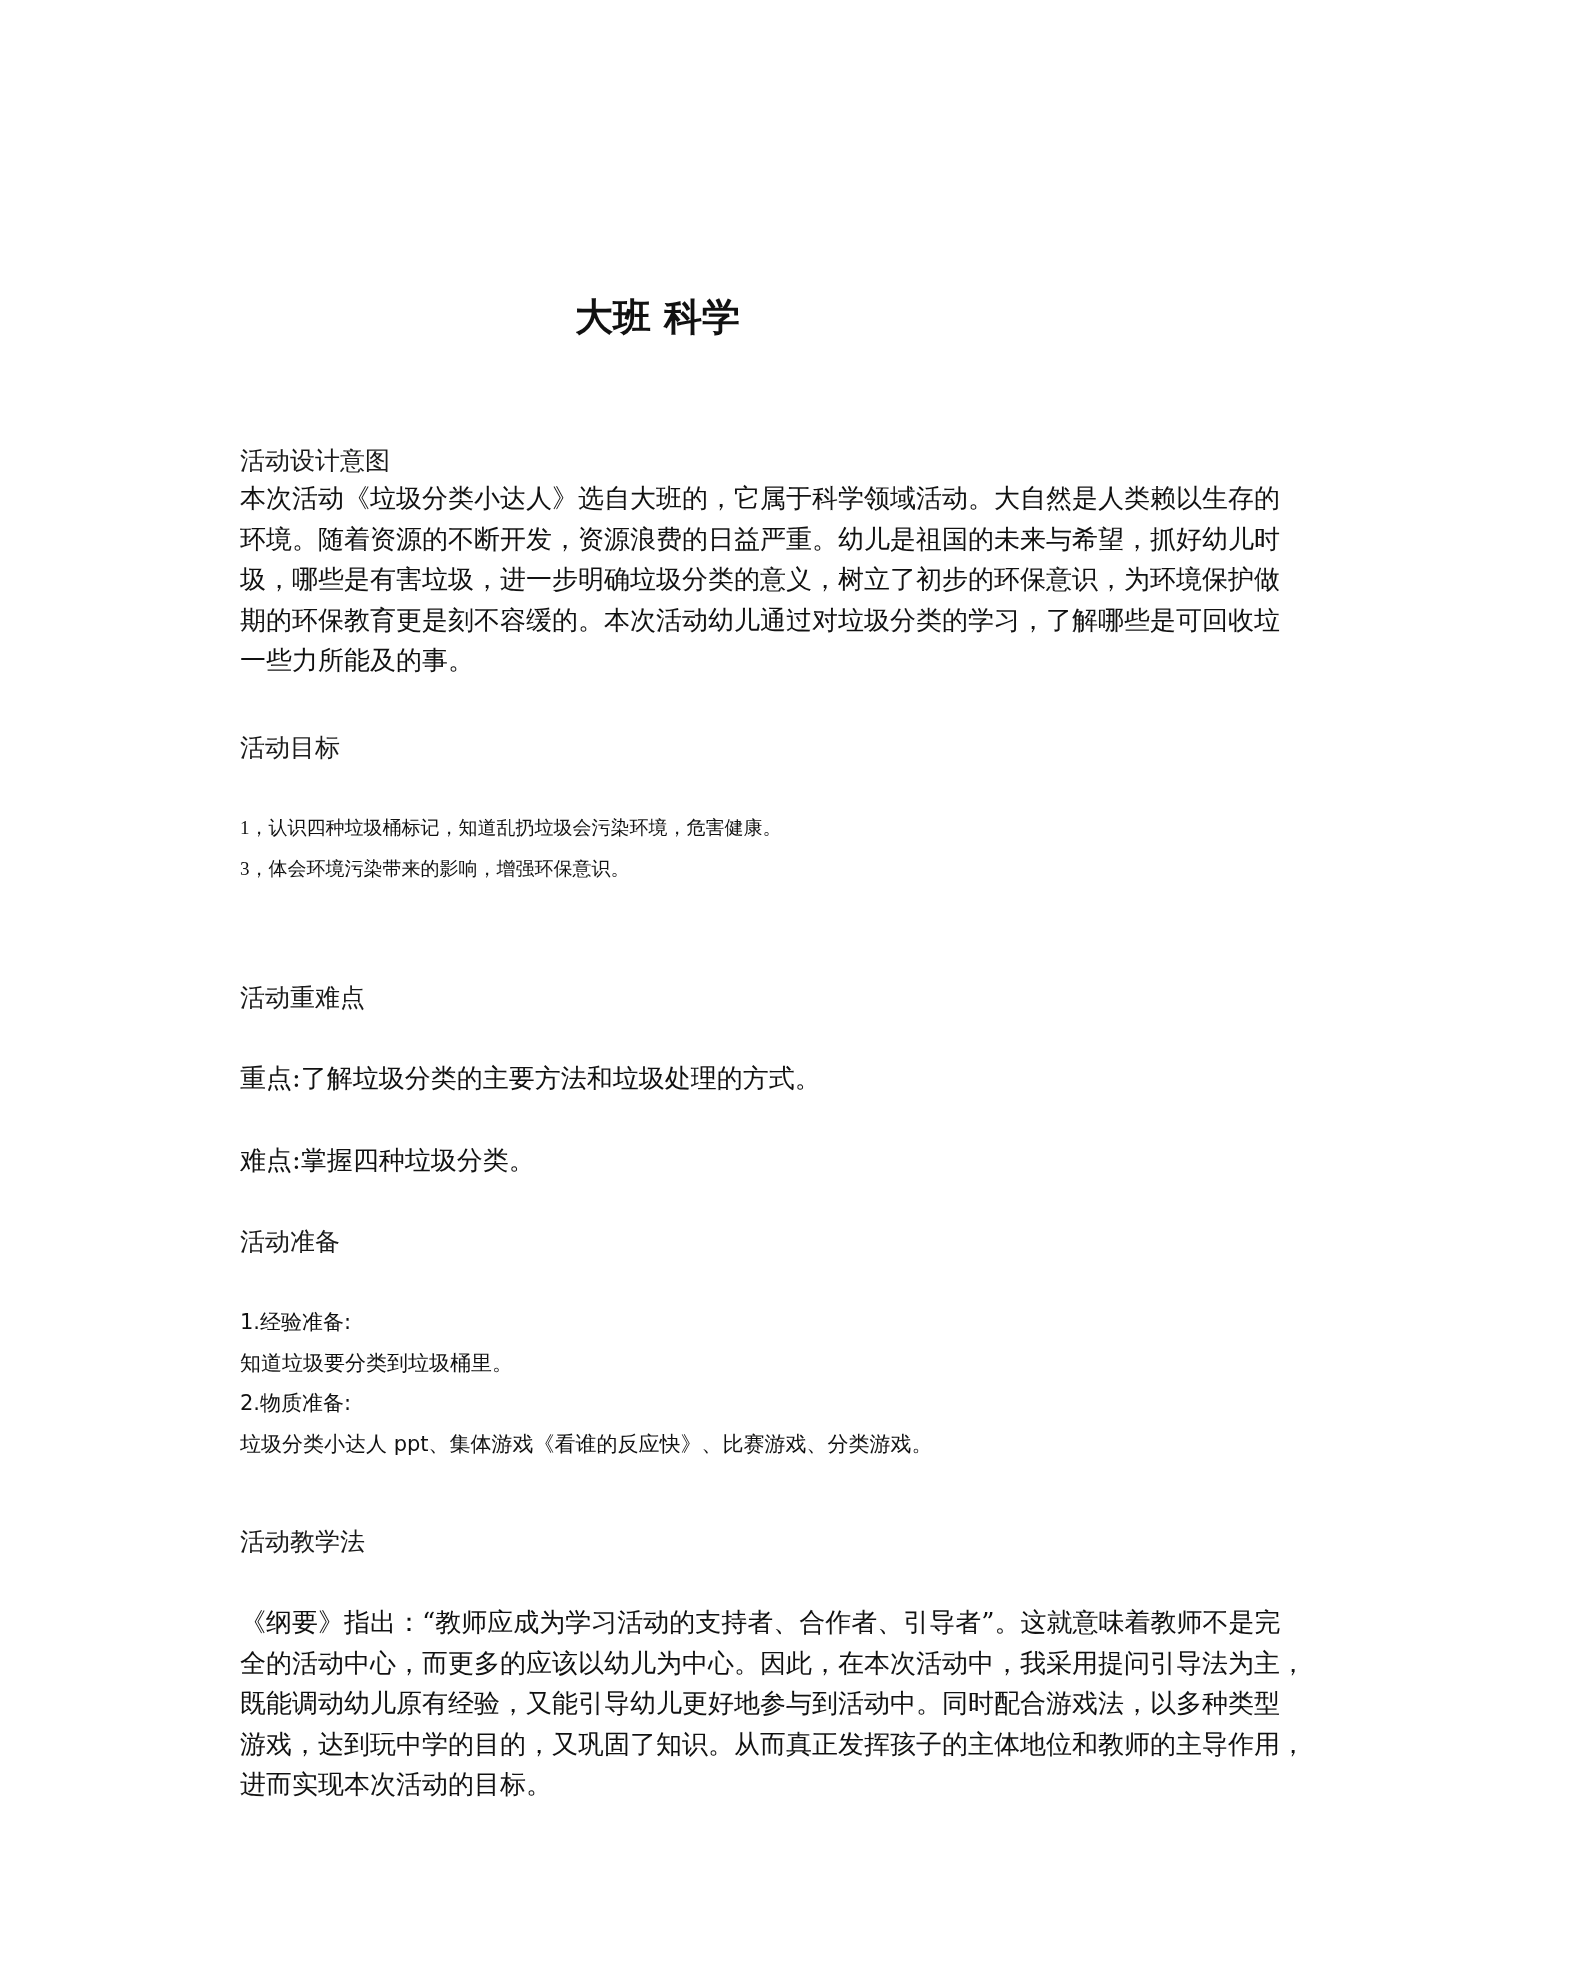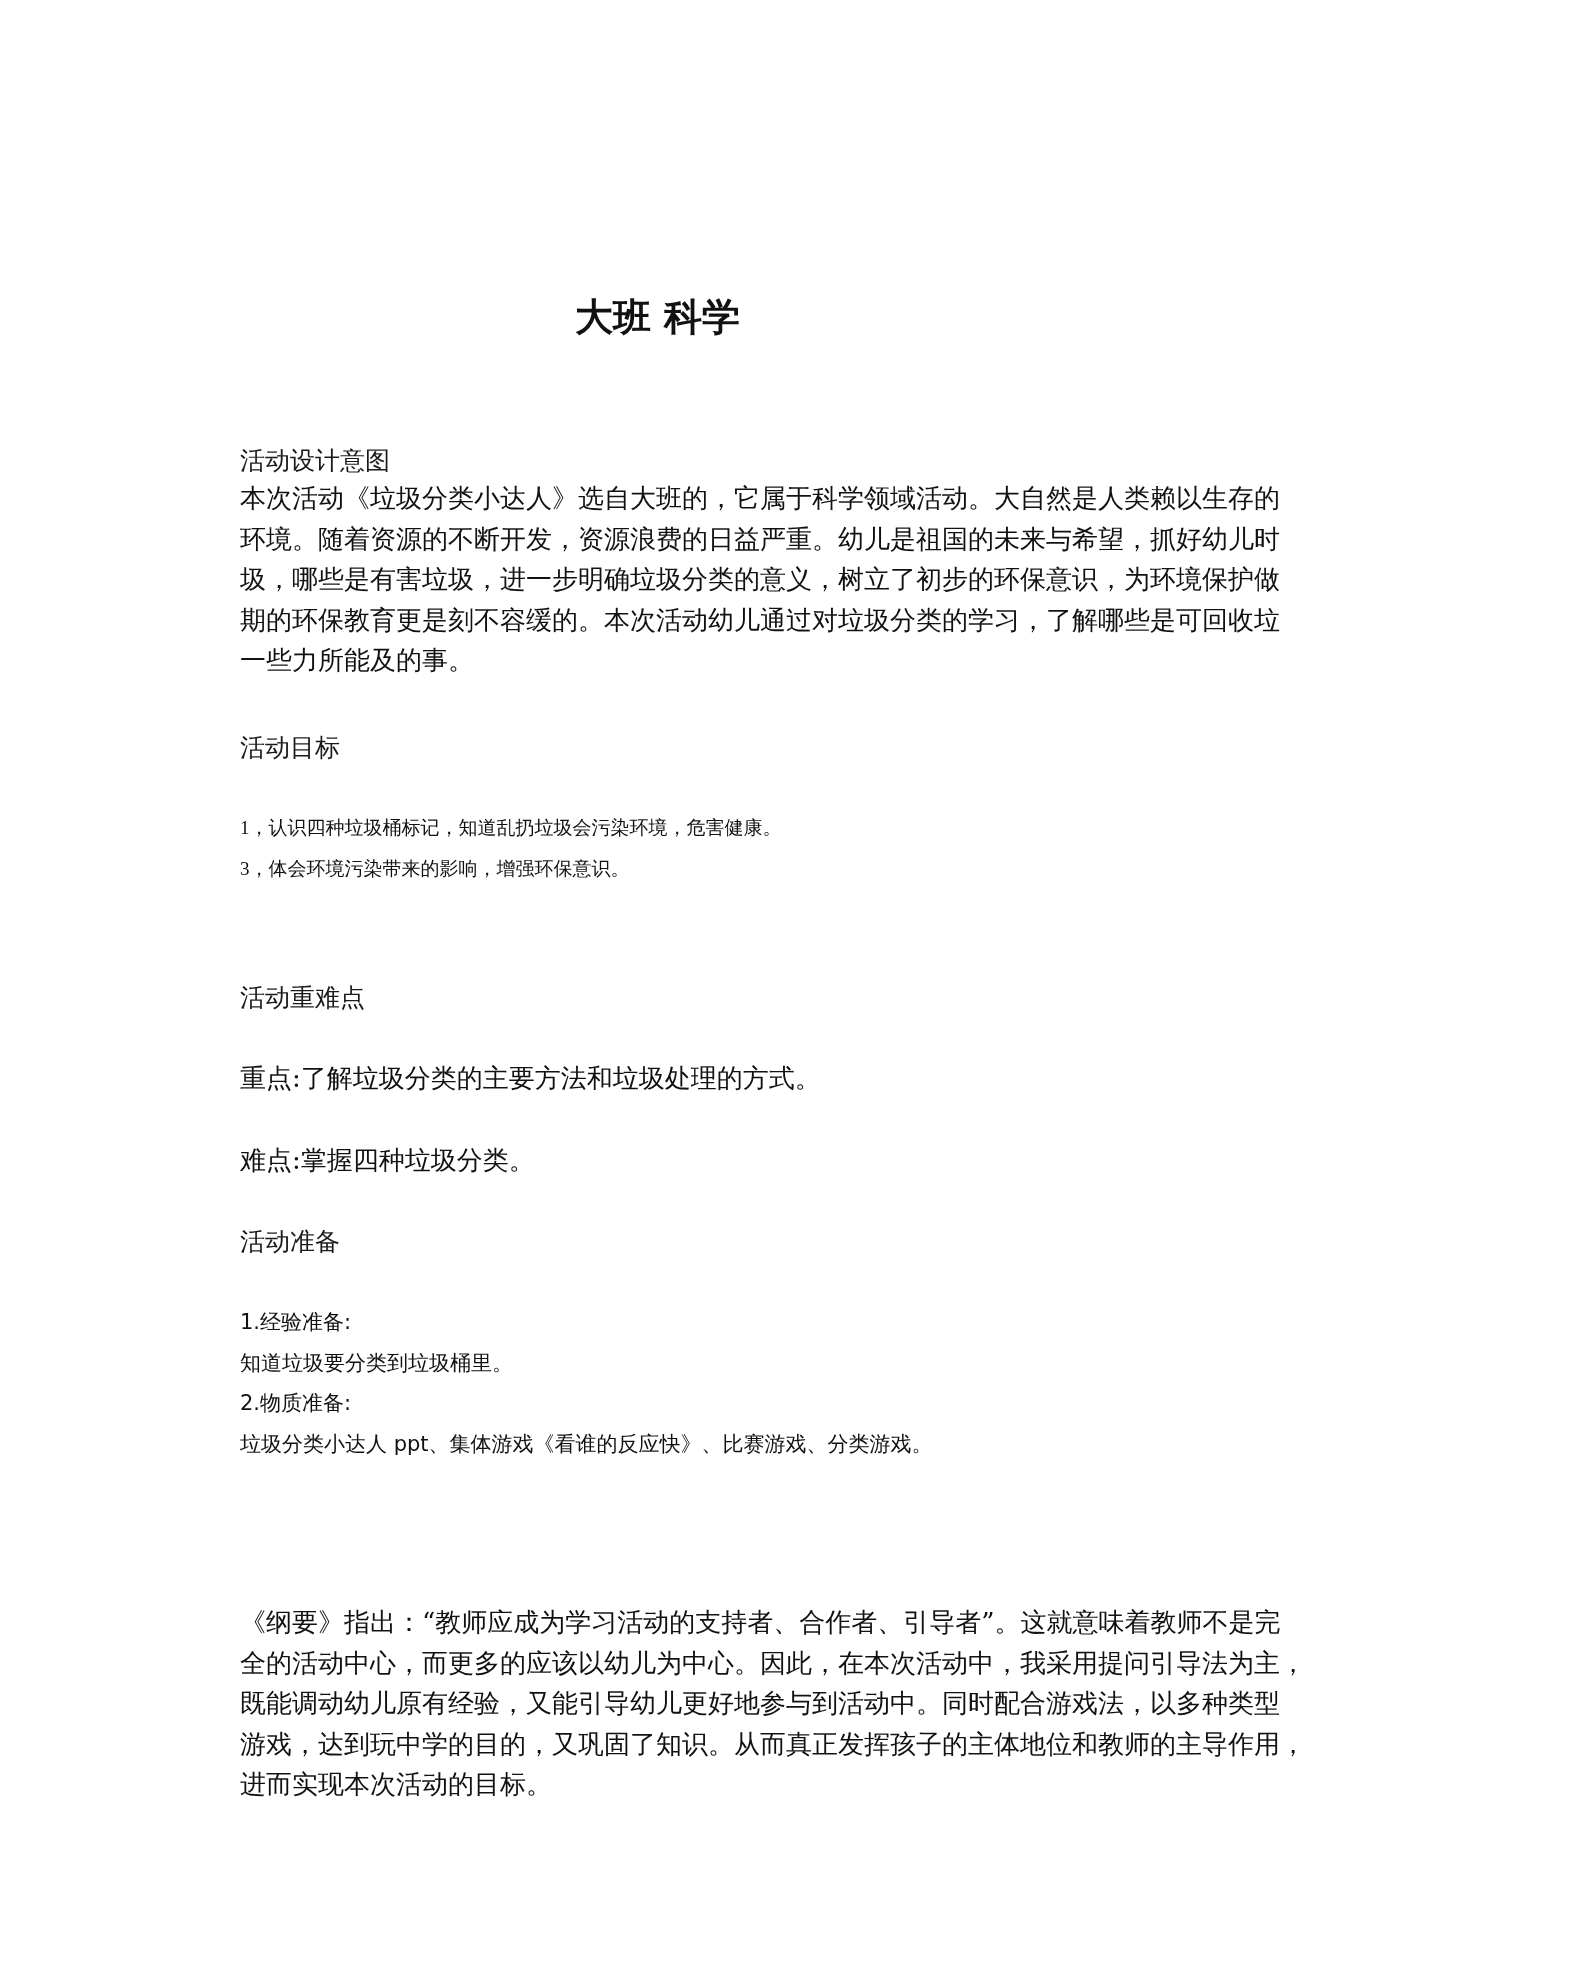--- a/index.html
+++ b/index.html
@@ -66,20 +66,21 @@
   <div class="block serif" style="top:1140px;">难点:掌握四种垃圾分类。</div>
 
   <div class="block heading" style="top:1222px;">活动准备</div>
   <div class="block" style="top:1302px;">
     <span class="line sans">1.经验准备:</span>
     <span class="line sans">知道垃圾要分类到垃圾桶里。</span>
     <span class="line sans">2.物质准备:</span>
     <span class="line sans">垃圾分类小达人 ppt、集体游戏《看谁的反应快》、比赛游戏、分类游戏。</span>
   </div>
 
+  <div class="block heading" style="top:1522px;">活动教学法</div>
   <div class="block para" style="top:1602px;">
     <span class="line">《纲要》指出：“教师应成为学习活动的支持者、合作者、引导者”。这就意味着教师不是完</span>
     <span class="line">全的活动中心，而更多的应该以幼儿为中心。因此，在本次活动中，我采用提问引导法为主，</span>
     <span class="line">既能调动幼儿原有经验，又能引导幼儿更好地参与到活动中。同时配合游戏法，以多种类型</span>
     <span class="line">游戏，达到玩中学的目的，又巩固了知识。从而真正发挥孩子的主体地位和教师的主导作用，</span>
     <span class="line">进而实现本次活动的目标。</span>
   </div>
 
 </div>
 

